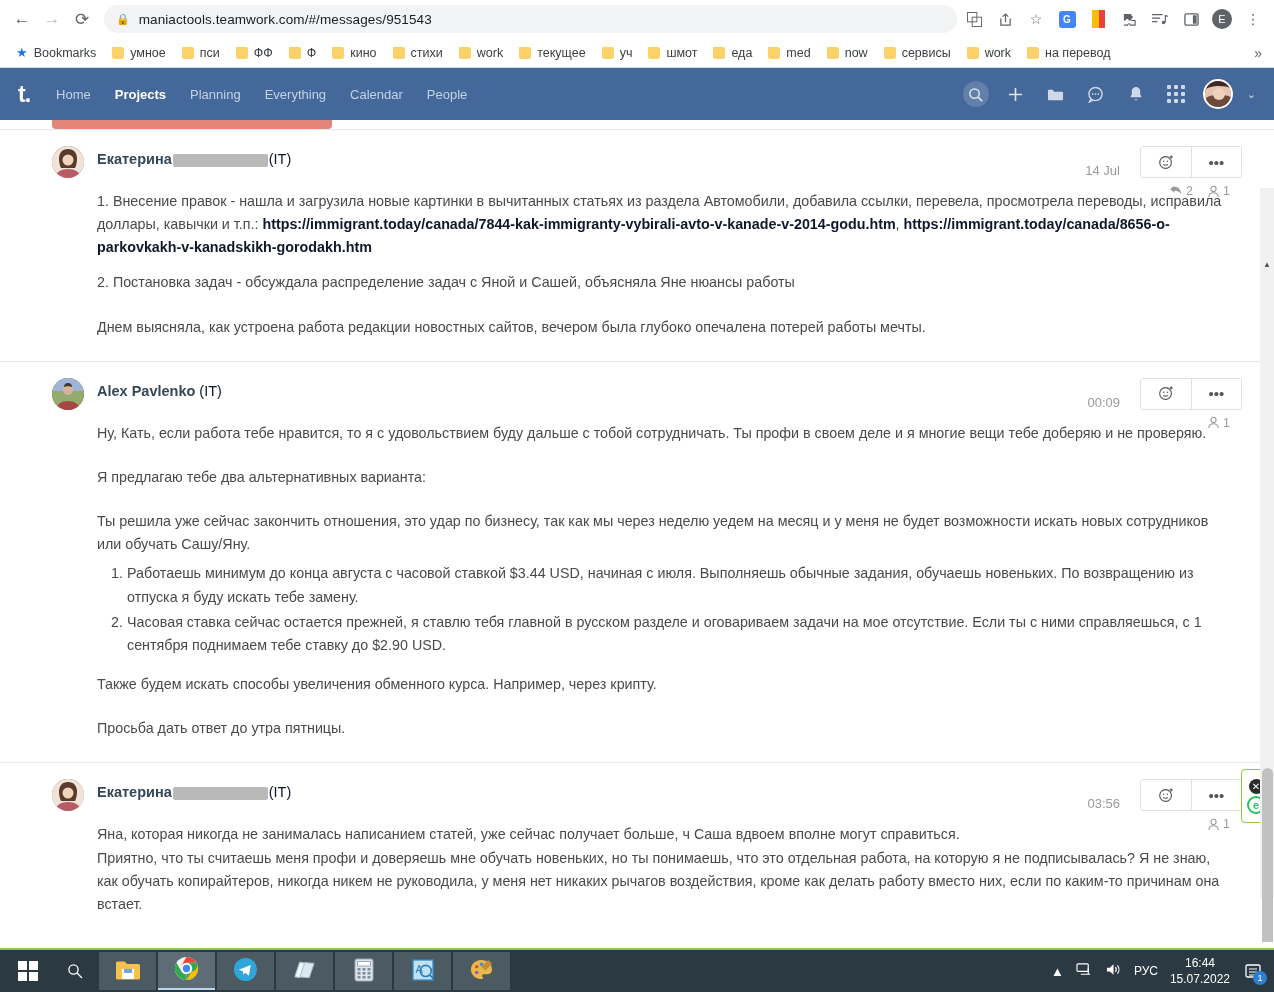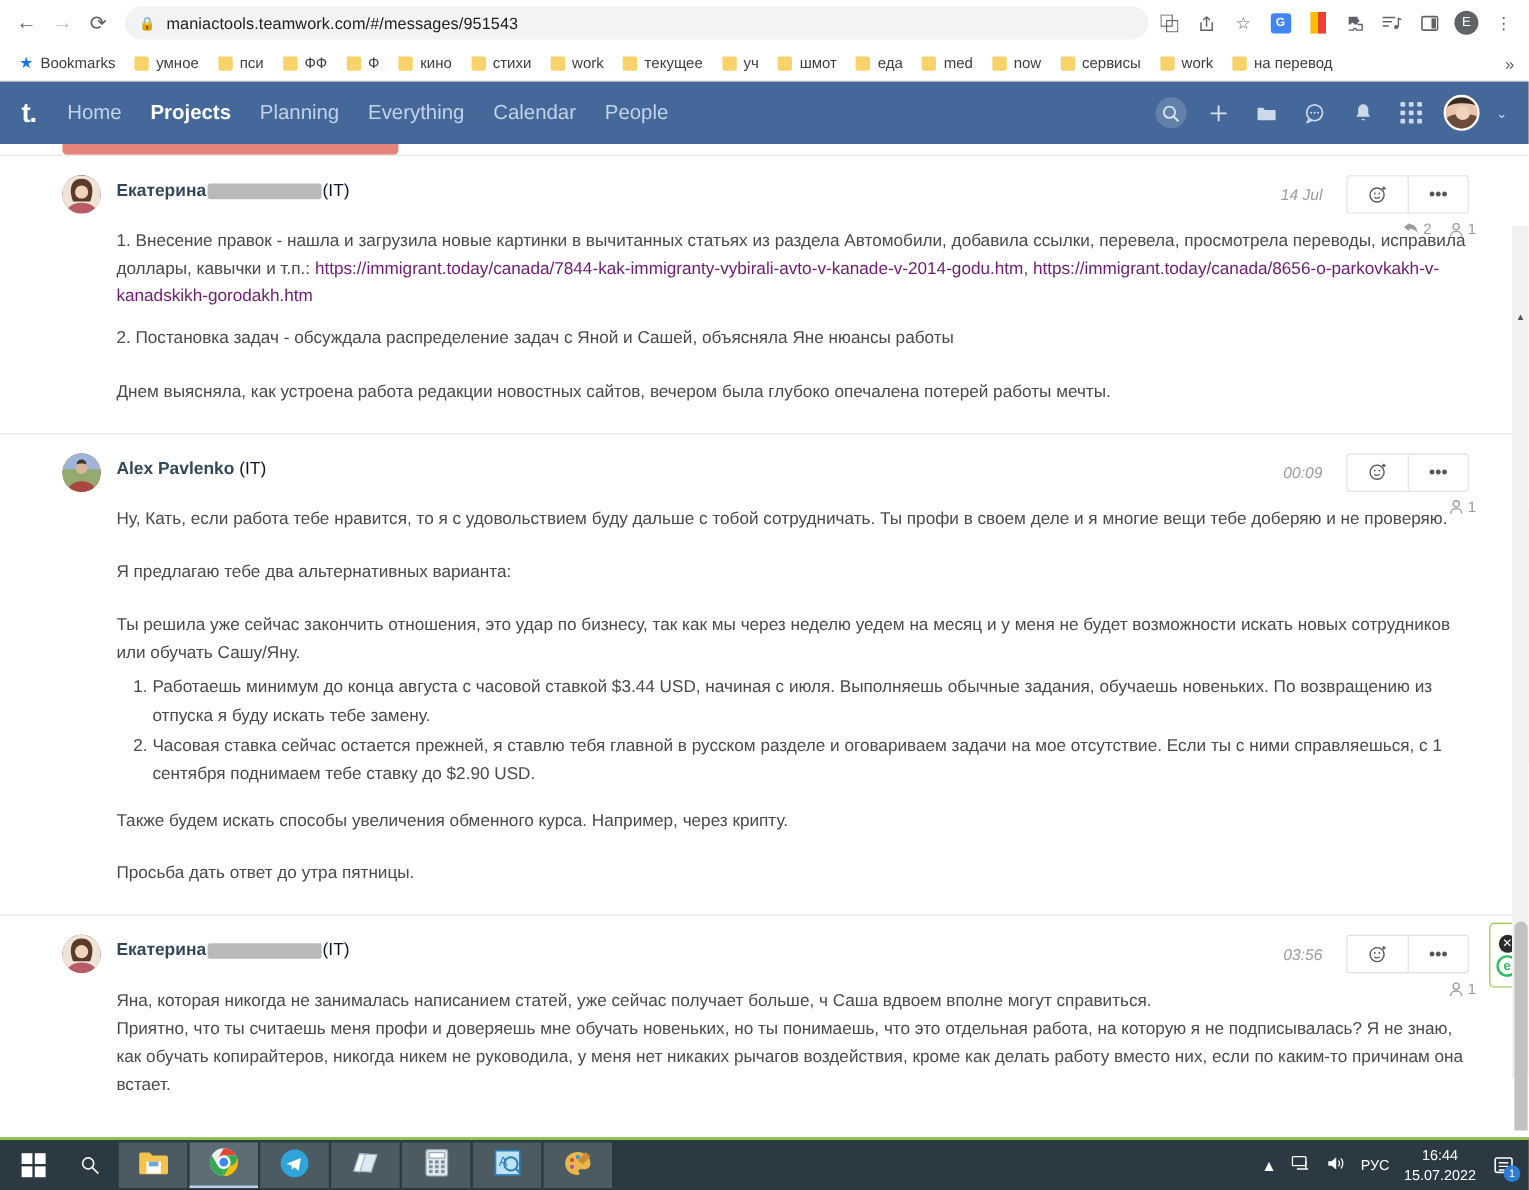--- a/index.html
+++ b/index.html
@@ -53,21 +53,21 @@
   .bm-star { color: #1a73e8; font-size: 13px; }
   .bm-overflow { margin-left: auto; color: #5f6368; font-size: 14px; padding-right: 4px; }
 
   
   .tw-nav {
     height: 52px; background: #44689a;
     display: flex; align-items: center; padding: 0 18px;
   }
   .tw-logo { color:#fff; font-size: 23px; font-weight: bold; margin-right: 26px; letter-spacing:-1px;}
   .tw-links { display: flex; align-items: center; gap: 24px; }
-  .tw-link { color: #c3d2e6; font-size: 17px; }
+  .tw-link { color: #c3d2e6; font-size: 13px; }
   .tw-link.active { color: #fff; font-weight: bold; }
   .tw-right { margin-left: auto; display: flex; align-items: center; gap: 14px; }
   .tw-cta {
     background: #8b5cf6; color:#fff; border-radius: 18px;
     height: 32px; padding: 0 18px; display: flex; align-items: center; gap: 9px;
     font-size: 14px; font-weight: bold;
   }
   .tw-ico {
     width: 26px; height: 26px; display: flex; align-items: center; justify-content: center;
     color: #dbe4f0; font-size: 16px;
@@ -98,25 +98,25 @@
   .av-alex { background: radial-gradient(circle at 50% 32%, #d8b49a 0 22%, #3f4b2c 23% 48%, #a8473f 49% 100%); }
   .author { font-size: 14.5px; color: #33475b; font-weight: bold; padding-top: 5px;}
   .author .redact {
     display: inline-block; height: 13px; width: 95px; background: #b9b9b9;
     vertical-align: middle; margin: 0 1px; border-radius: 2px;
   }
   .author .dept { color: #0f172a; font-weight: normal; }
   .body { padding-left: 45px; padding-top: 12px; font-size: 14.3px; color: #4a4a4a; line-height: 1.62; }
   .body p { margin-bottom: 0; }
   .body p + p { margin-top: 21px; }
-  .body a { color: #701a75; text-decoration: none; }
+  .body a { color: #0f172a; text-decoration: none; font-weight: bold; }
   .body ol { margin: 6px 0 16px 20px; padding-left: 10px; }
   .body ol li { margin-top: 2px; }
 
-  .msg-meta { position: absolute; top: 16px; right: 50px; display: flex; align-items: center; gap: 0; font-style: italic; }
+  .msg-meta { position: absolute; top: 16px; right: 32px; display: flex; align-items: flex-end; gap: 0; }
   .msg-date { font-size: 13px; color: #9b9b9b; margin-right: 20px; }
   .meta-btns { display: flex; border: 1px solid #e0e0e0; border-radius: 3px; overflow: hidden; }
   .meta-btn { width: 50px; height: 30px; display: flex; align-items: center; justify-content: center;
               background: #fff; color: #555; font-size: 15px; }
   .meta-btn + .meta-btn { border-left: 1px solid #e0e0e0; }
   .msg-counts { position: absolute; right: 44px; top: 54px; display: flex; gap: 14px;
                 font-size: 12.5px; color: #9b9b9b; align-items: center; }
   .msg-counts span { display: flex; align-items: center; gap: 3px; }
 
   

